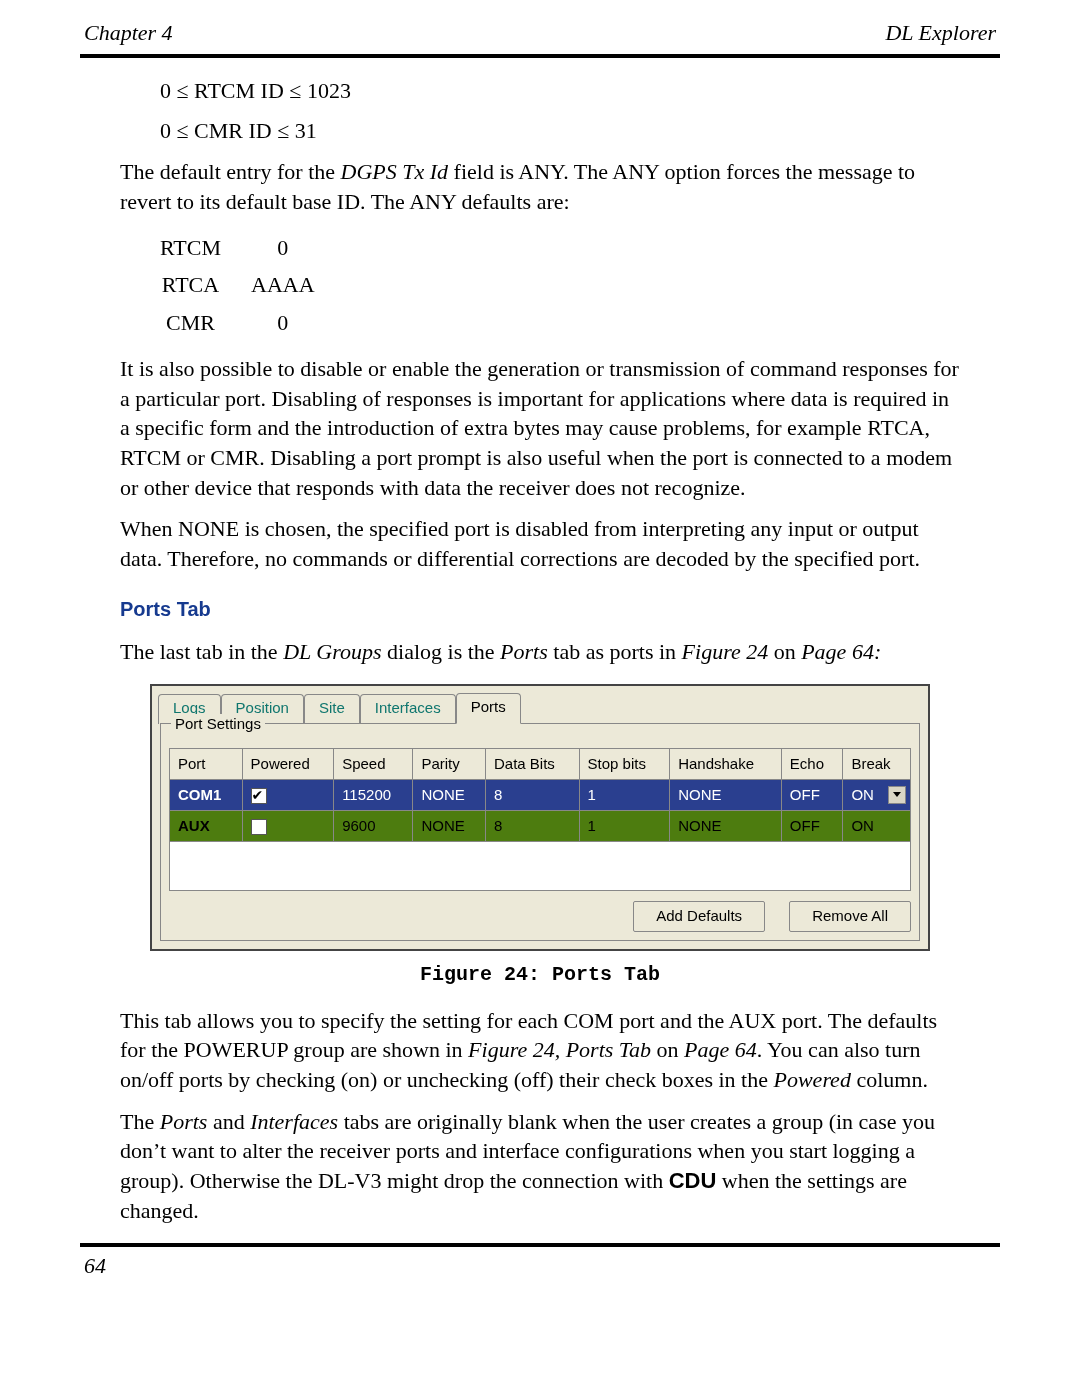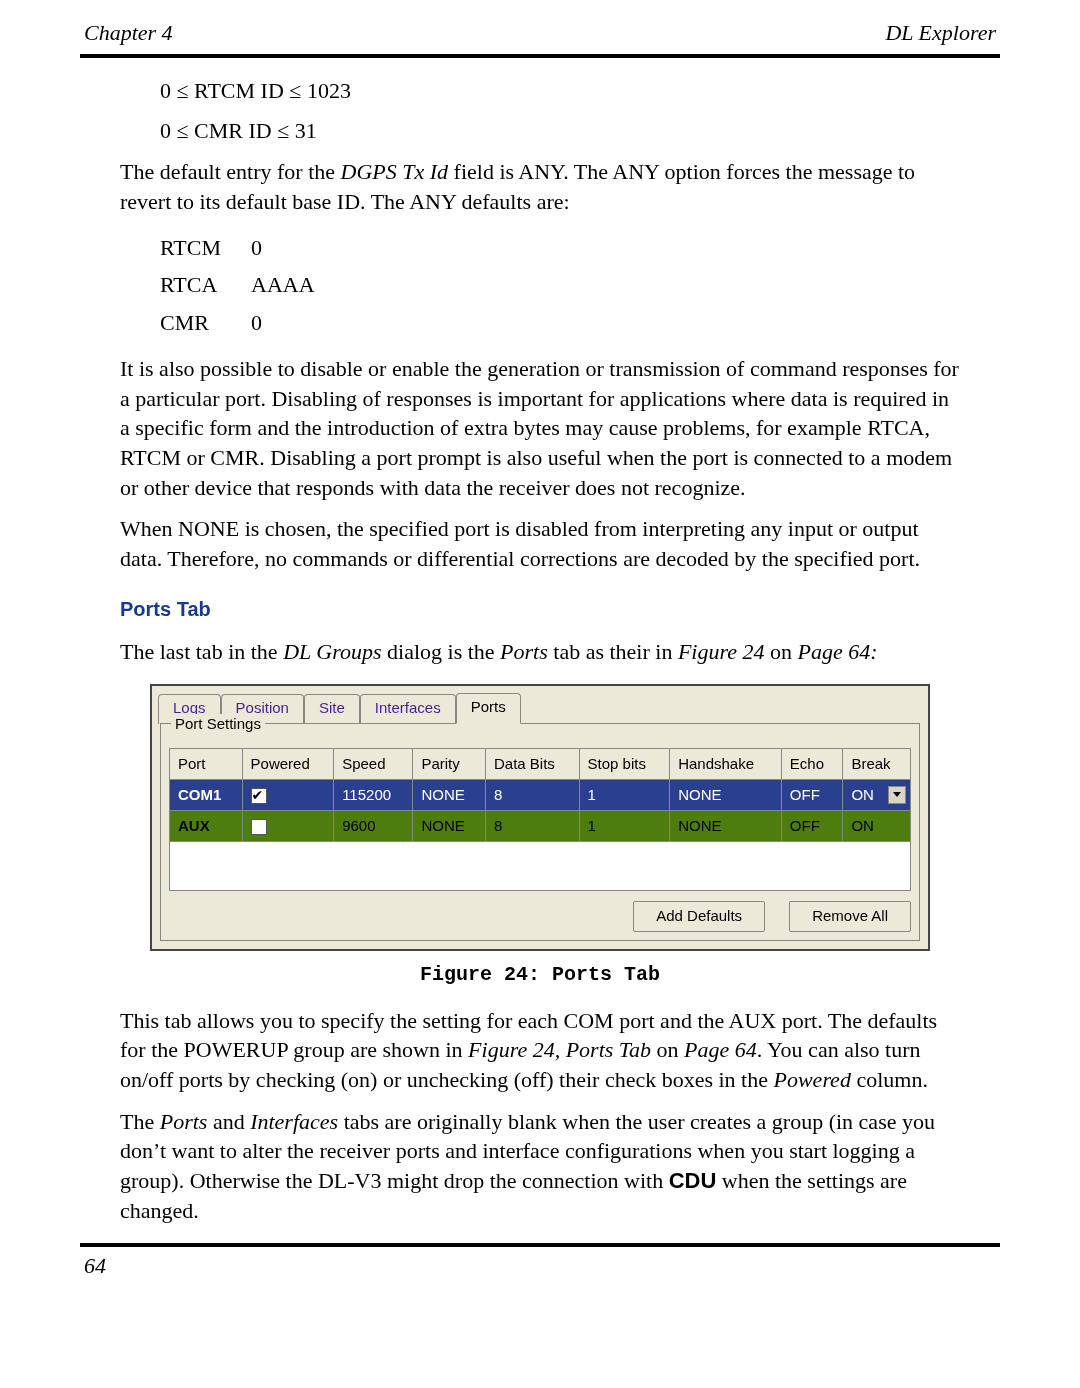--- a/index.html
+++ b/index.html
@@ -36,20 +36,21 @@
   .indent {
     padding-left: 40px;
     margin: 4px 0 10px 0;
   }
   .tbl-simple {
     margin-left: 40px;
     border-collapse: collapse;
   }
   .tbl-simple td {
     padding: 4px 30px 4px 0;
+    text-align: center;
   }
   .section-blue {
     color: #163a8f;
     font-weight: bold;
     font-family: Arial, Helvetica, sans-serif;
     font-size: 20px;
     margin-top: 22px;
     margin-bottom: 14px;
   }
   .p {
@@ -87,21 +88,21 @@
     top: 1px;
   }
   .tab.active {
     background: #ece9d8;
     font-weight: normal;
     z-index: 2;
     border-bottom: 1px solid #ece9d8;
   }
   .tab.inactive {
     background: #ece9d8;
-    color: #4c1d95;
+    color: #0f766e;
   }
   .groupbox {
     margin: 0 8px 8px 8px;
     border: 1px solid #888;
     padding: 10px 8px 8px 8px;
     position: relative;
   }
   .groupbox .legend {
     position: absolute;
     top: -10px;
@@ -263,21 +264,21 @@
     </tbody>
       </table>
 
     <div class="p">It is also possible to disable or enable the generation or transmission of command responses for a particular port. Disabling of responses is important for applications where data is required in a specific form and the introduction of extra bytes may cause problems, for example RTCA, RTCM or CMR. Disabling a port prompt is also useful when the port is connected to a modem or other device that responds with data the receiver does not recognize.</div>
 
     <div class="p">When NONE is chosen, the specified port is disabled from interpreting any input or output data. Therefore, no commands or differential corrections are decoded by the specified port.</div>
 
     <div class="section-blue">Ports Tab</div>
 
     <div class="p">
-      <span>The last tab in the </span><em>DL Groups</em><span> dialog is the </span><em>Ports</em><span> tab as their in </span><em>Figure 24</em><span> on </span><em>Page 64:</em>
+      <span>The last tab in the </span><em>DL Groups</em><span> dialog is the </span><em>Ports</em><span> tab as ports in </span><em>Figure 24</em><span> on </span><em>Page 64:</em>
     </div>
 
     <div class="dialog-wrap">
       <div class="dialog">
         <div class="tabs">
           <div class="tab inactive">Logs</div>
           <div class="tab inactive">Position</div>
           <div class="tab inactive">Site</div>
           <div class="tab inactive">Interfaces</div>
           <div class="tab active">Ports</div>

